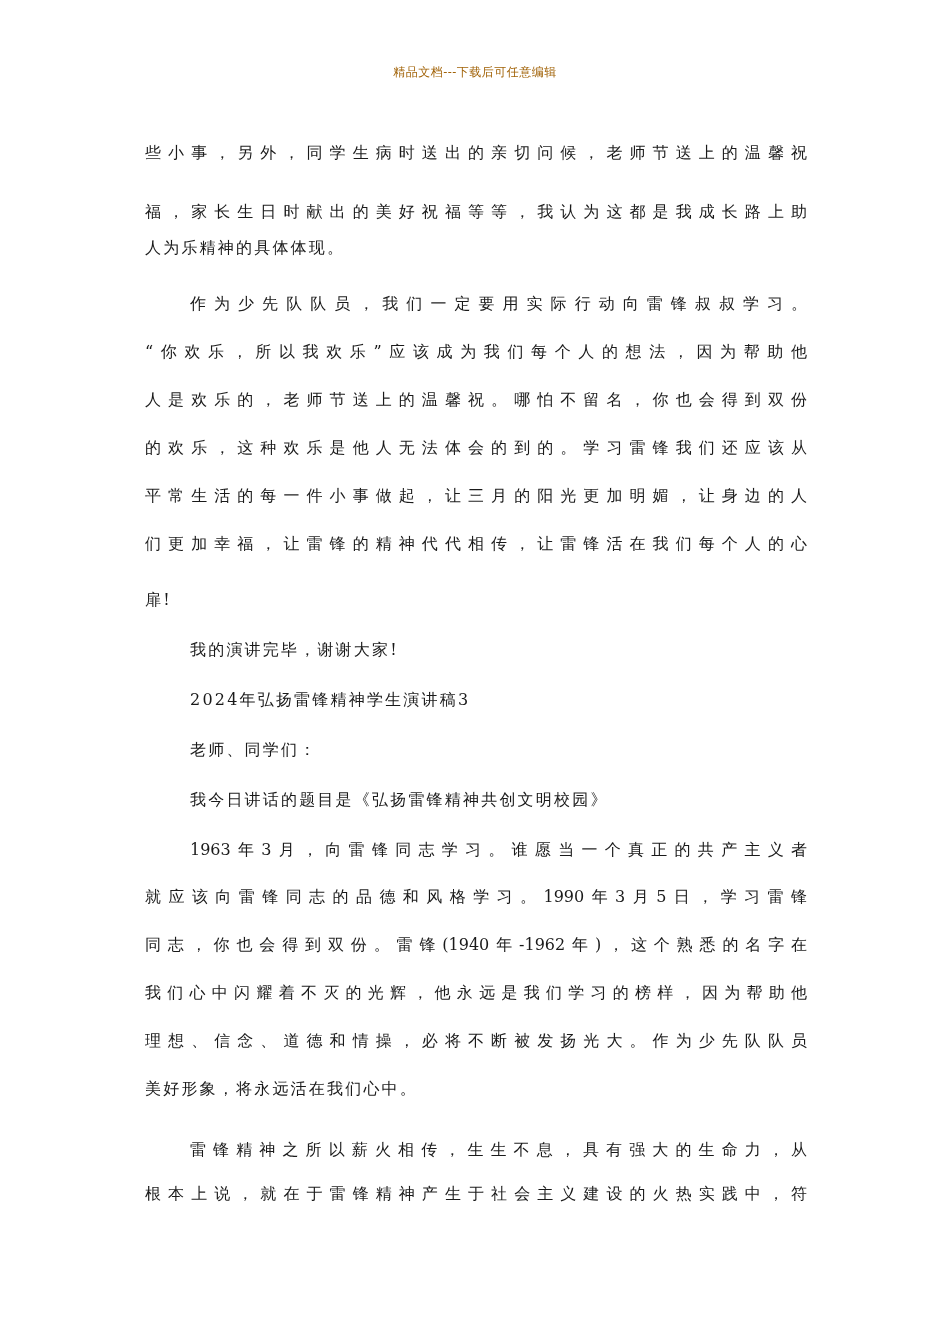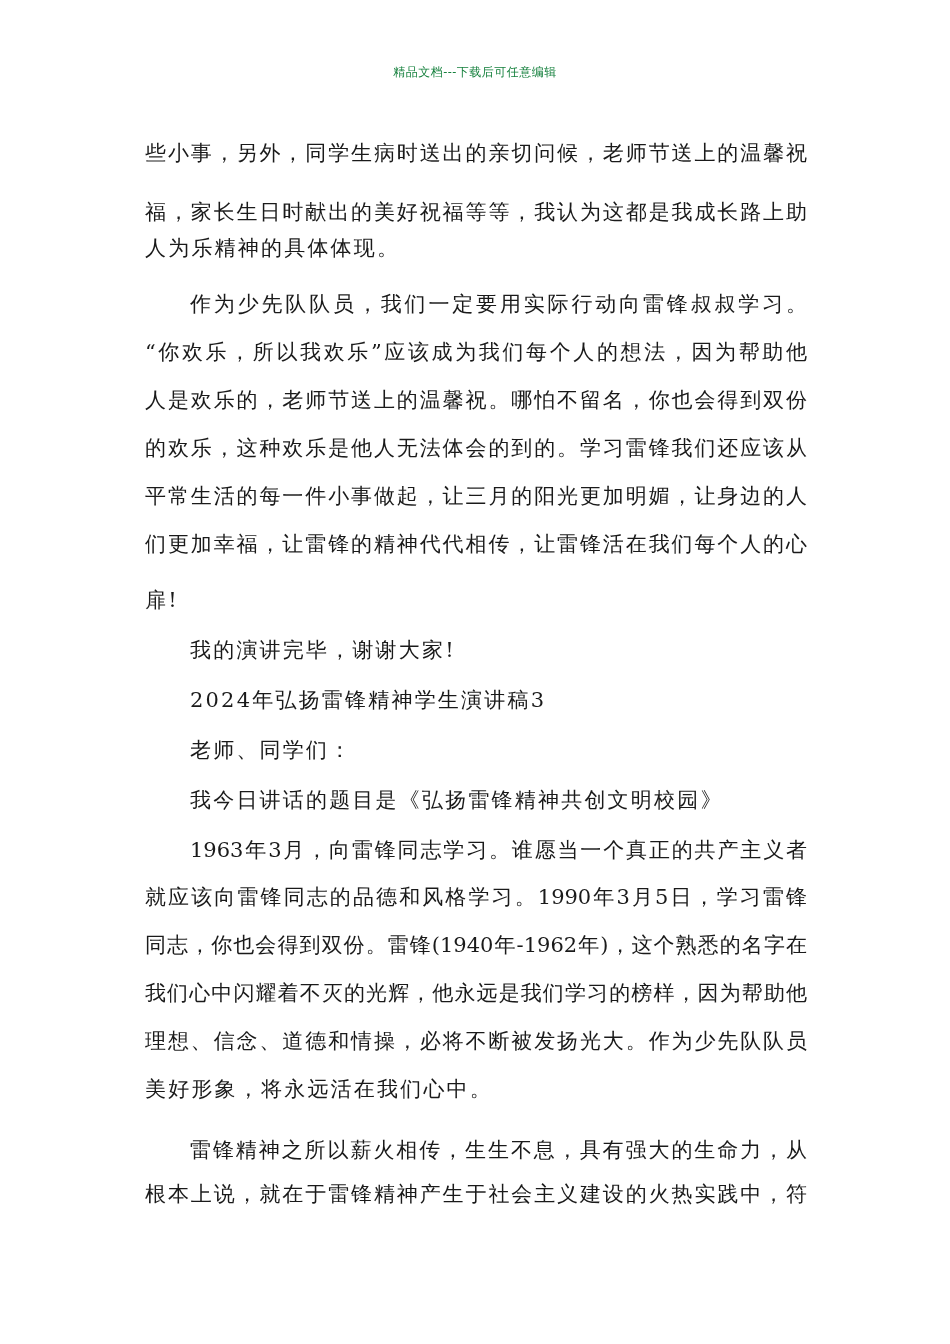--- a/index.html
+++ b/index.html
@@ -1,20 +1,20 @@
 <!DOCTYPE html>
 <html><head>
 <meta charset="utf-8">
 <style>
   html, body { margin: 0; padding: 0; background: #ffffff; }
   body { width: 950px; height: 1344px; position: relative; overflow: hidden;
          font-family: "DejaVu Serif", "Liberation Serif", serif; color: #1a1a1a; }
   .header { position: absolute; top: 64px; left: 0; width: 950px; text-align: center;
-            font-size: 12px; color: #15803d; letter-spacing: 0.5px; }
-  .line { position: absolute; left: 145px; width: 662px; font-size: 21px;
+            font-size: 12px; color: #a16207; letter-spacing: 0.5px; }
+  .line { position: absolute; left: 145px; width: 662px; font-size: 16px;
           line-height: 30px; white-space: nowrap; letter-spacing: 2.2px; }
   .indent { left: 190px; width: 617px; }
   .just { text-align-last: justify; text-align: justify; letter-spacing: 0; }
 </style>
 </head>
 <body>
 
 <div class="header">精品文档---下载后可任意编辑</div>
 
 <div>

